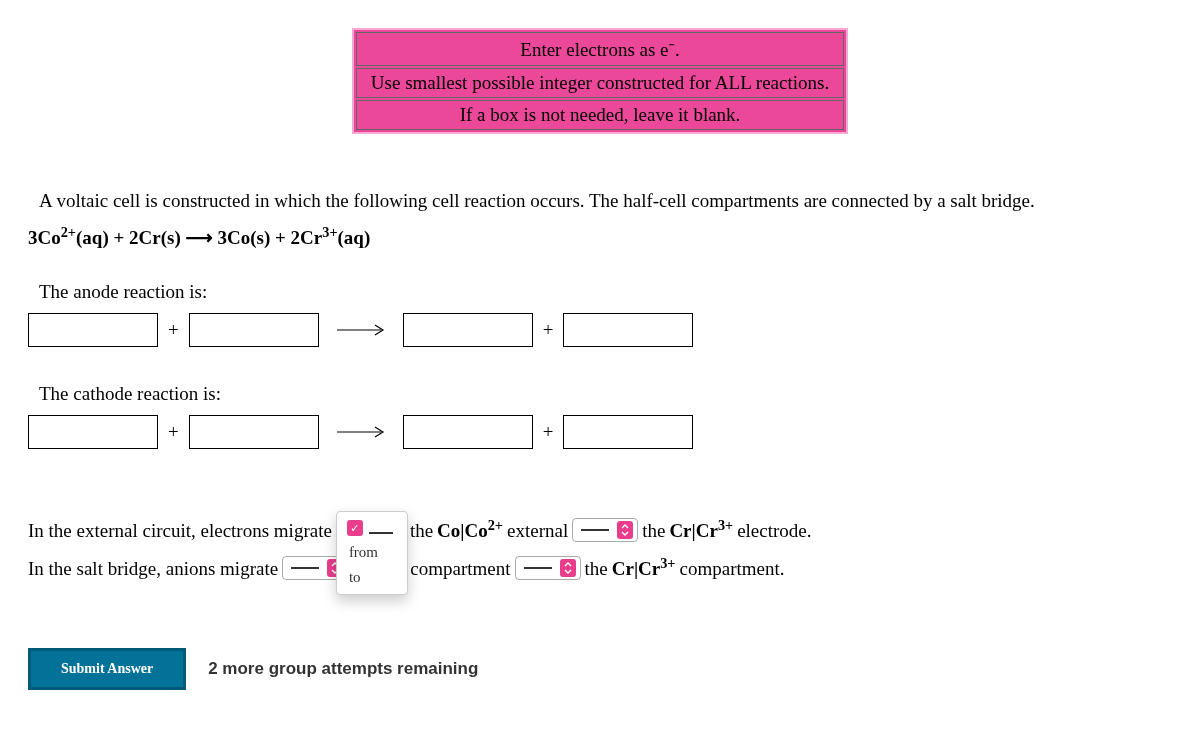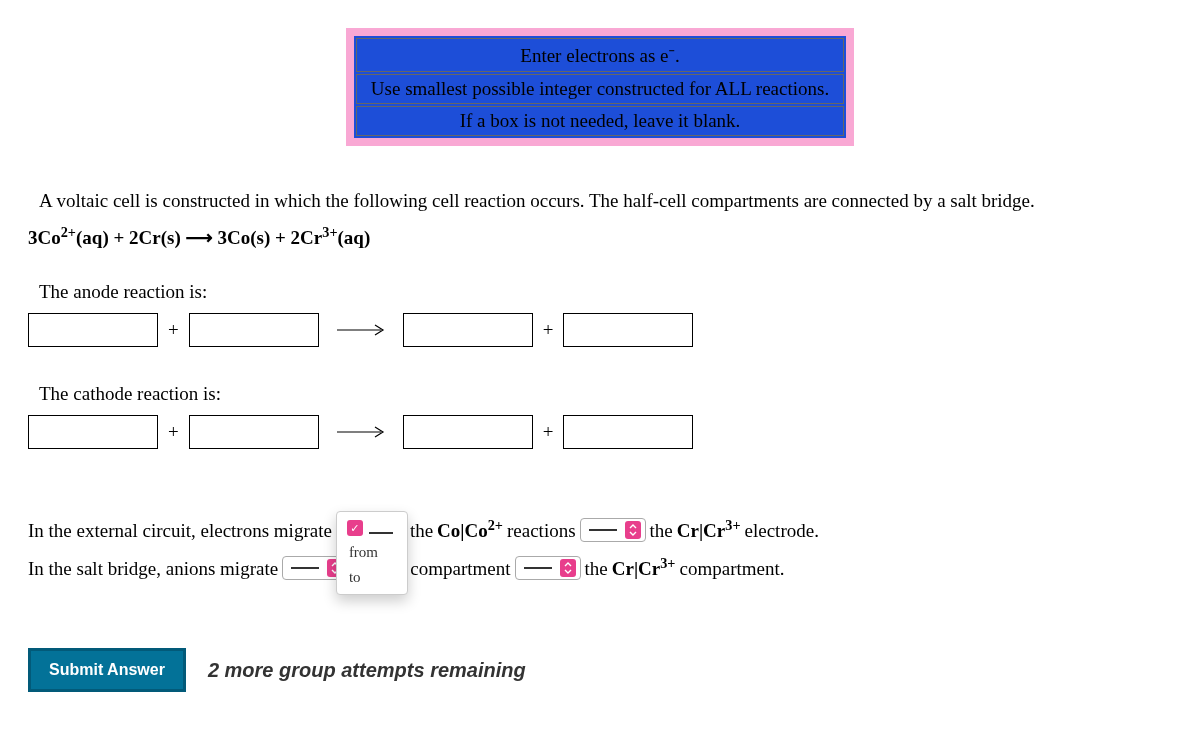--- a/index.html
+++ b/index.html
@@ -3,25 +3,25 @@
 <meta charset="utf-8">
 <style>
   body {
     font-family: "Times New Roman", Times, serif;
     font-size: 19px;
     margin: 0;
     padding: 28px 28px 40px 28px;
     color: #000;
   }
   .instr-table {
-    border: 8px solid #f9a8d4;
-    margin: 0 auto 44px auto;
+    border: 2px solid #f9a8d4;
+    margin: 0 auto 56px auto;
     border-collapse: separate;
     border-spacing: 2px;
-    background: #1d4ed8;
+    background: #ec4899;
   }
   .instr-table td {
     border: 1px solid #666;
     padding: 3px 14px;
     text-align: center;
     white-space: nowrap;
     font-size: 19px;
   }
   .para { margin-bottom: 10px; margin-left: 11px; }
   .eq-line {
@@ -136,40 +136,39 @@
   }
   .button-row {
     display: flex;
     align-items: center;
     gap: 22px;
     margin-top: 68px;
   }
   .btn {
     border: 3px solid transparent;
     color: #fff;
-    font-family: Liberation Sans, sans-serif;
+    font-family: Liberation Serif, serif;
     font-weight: bold;
-    font-size: 16px;
-    padding: 10px 18px;
+    font-size: 14px;
+    padding: 10px 30px;
     cursor: pointer;
   }
   .btn-primary {
     background: #037298;
     border-color: #025a79;
   }
   .btn-secondary {
     background: #9c9c9c;
     border-color: #888;
   }
   .attempts-text {
     font-family: Arial, Helvetica, sans-serif;
     font-weight: bold;
-    font-size: 20px;
+    font-size: 17px;
     color: #333;
-    font-style: italic;
   }
 </style>
 </head>
 <body>
 
 <table class="instr-table">
   <tbody>
       <tr>
         <td>Enter electrons as e⁻.</td>
       </tr>
@@ -232,21 +231,21 @@
       <div class="dd-menu-item">to</div>
     </span>
     
     <span style="display:inline-block;width:70px;height:22px"></span>
   </span>
 
   <span> the </span>
   <span class="bold">
     <span>Co|Co</span><sup>2+</sup>
   </span>
-  <span> reactions </span>
+  <span> external </span>
 
   <span class="dd-btn">
     <span class="dd-underline"></span>
     <span class="dd-caret">
       <svg class="dd-caret-svg" viewBox="0 0 8 12">
           <polyline points="1,4 4,1 7,4" fill="none" stroke="#fff" stroke-width="1.4"></polyline>
           <polyline points="1,8 4,11 7,8" fill="none" stroke="#fff" stroke-width="1.4"></polyline>
         </svg>
     </span>
   </span>

